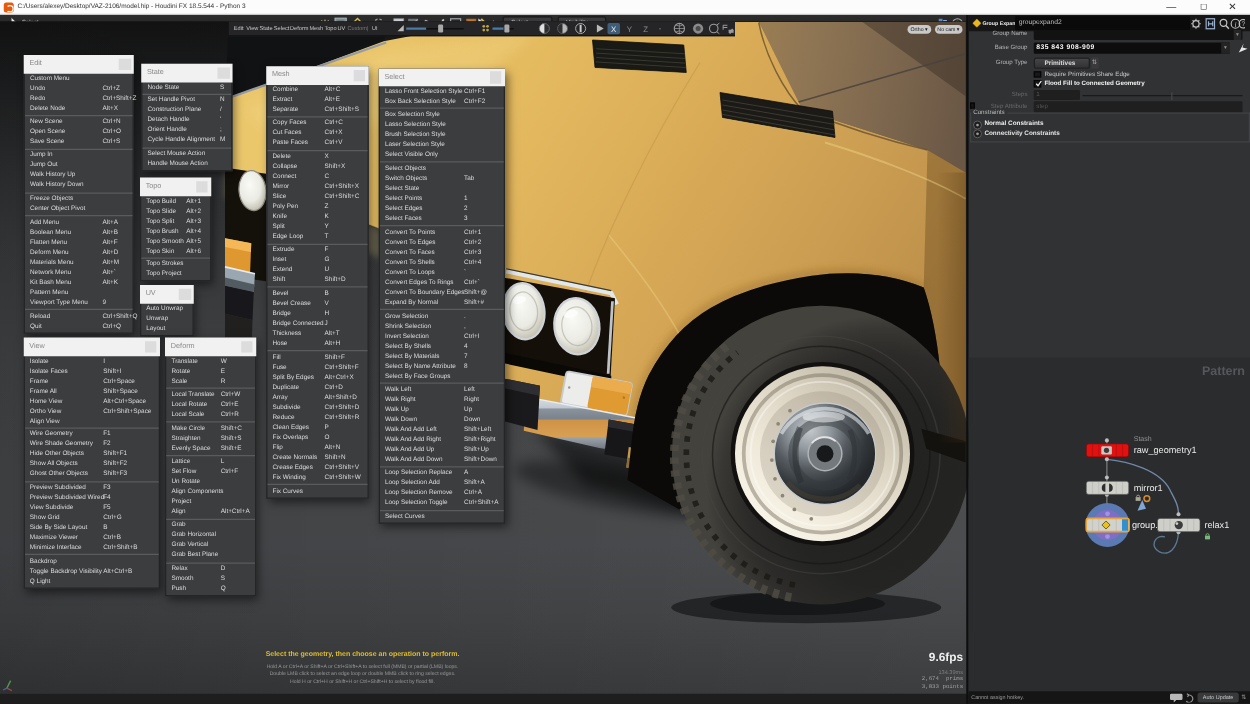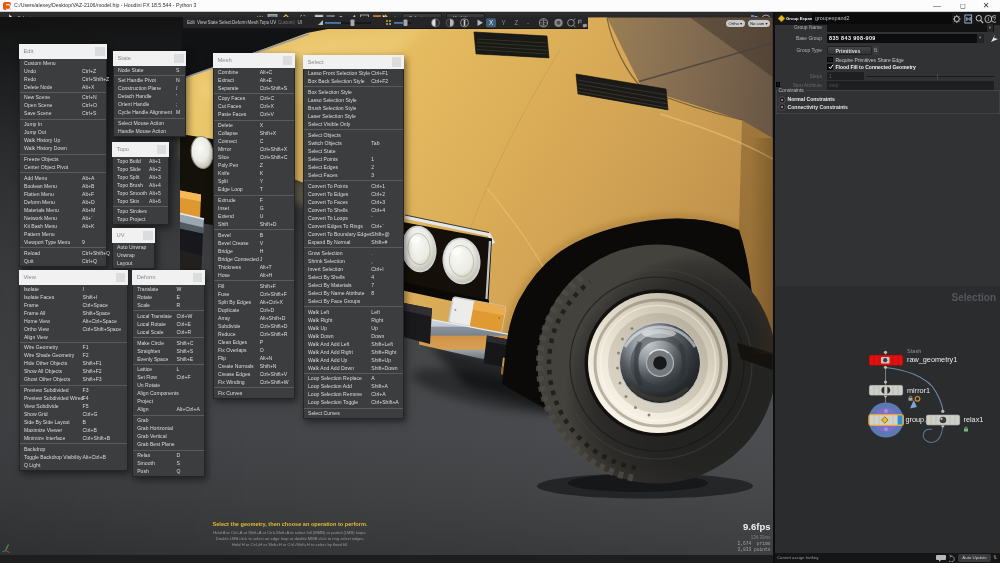--- a/index.html
+++ b/index.html
@@ -634,21 +634,21 @@
         <circle cx="4" cy="4" r="1.1" fill="#9a9a9a"></circle>
       </svg>
 <div style="position:absolute;left:12.5px;top:84.3px;font-size:5.1px;font-weight:bold;color:#ececec">Normal Constraints</div>
 <svg style="position:absolute;left:3px;top:91.8px" width="8" height="8" viewBox="0 0 8 8">
         <circle cx="4" cy="4" r="3.2" fill="#1d1d1d" stroke="#606060" stroke-width=".8"></circle>
         <circle cx="4" cy="4" r="1.1" fill="#9a9a9a"></circle>
       </svg>
 <div style="position:absolute;left:12.5px;top:92.1px;font-size:5.1px;font-weight:bold;color:#e4e4e4">Connectivity Constraints</div>
 
 <div id="net">
-<div style="position:absolute;right:4px;top:5.5px;font-size:10px;font-weight:bold;color:#54575b">Selection</div>
+<div style="position:absolute;right:4px;top:5.5px;font-size:10px;font-weight:bold;color:#54575b">Pattern</div>
 <svg style="position:absolute;left:0;top:0;width:225px;height:267px" viewBox="775 286 225 267">
 <path d="M885.5,352.5 V414" stroke="#7d7d7d" stroke-width="1"></path>
 <path d="M885.5,367.5 C902,369 928,376 936,392 C940,400 942.8,404 942.8,411.5" fill="none" stroke="#6f87a8" stroke-width="1.1"></path>
 <path d="M942.8,425.8 C942,439 935,445 927.5,441.5 C920,438 923,427.5 932,429.5" fill="none" stroke="#5c7796" stroke-width="1.1"></path>
 <path d="M910,408.5 L913.8,400 L916.8,407 Z" fill="#7fa6d4"></path>
 <g fill="#bdbdbd">
             <circle cx="885.5" cy="352.3" r="1.6"></circle>
             <circle cx="885.5" cy="367.3" r="1.6"></circle>
             <circle cx="885.5" cy="382" r="1.6"></circle>
             <circle cx="885.5" cy="395.8" r="1.6"></circle>

